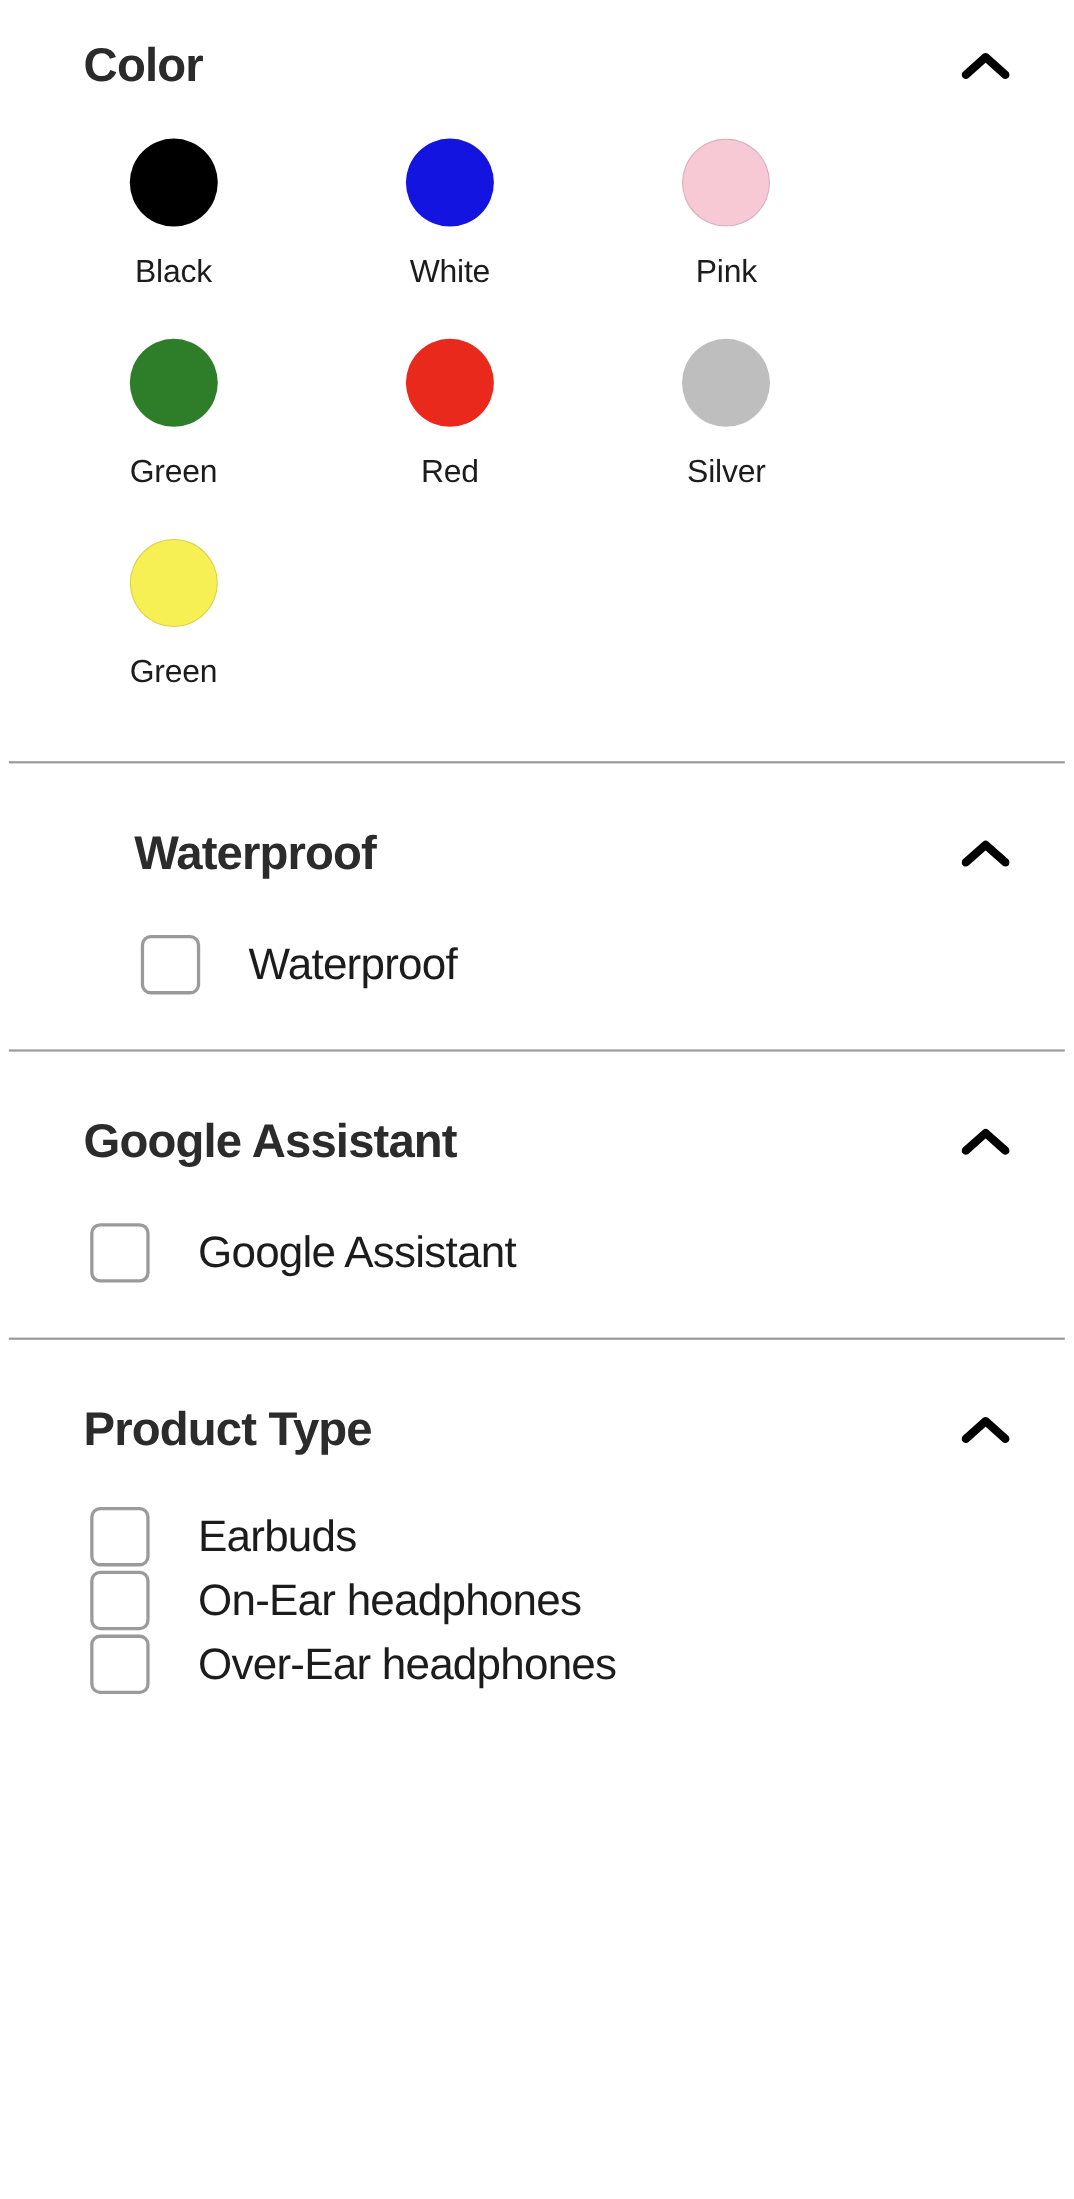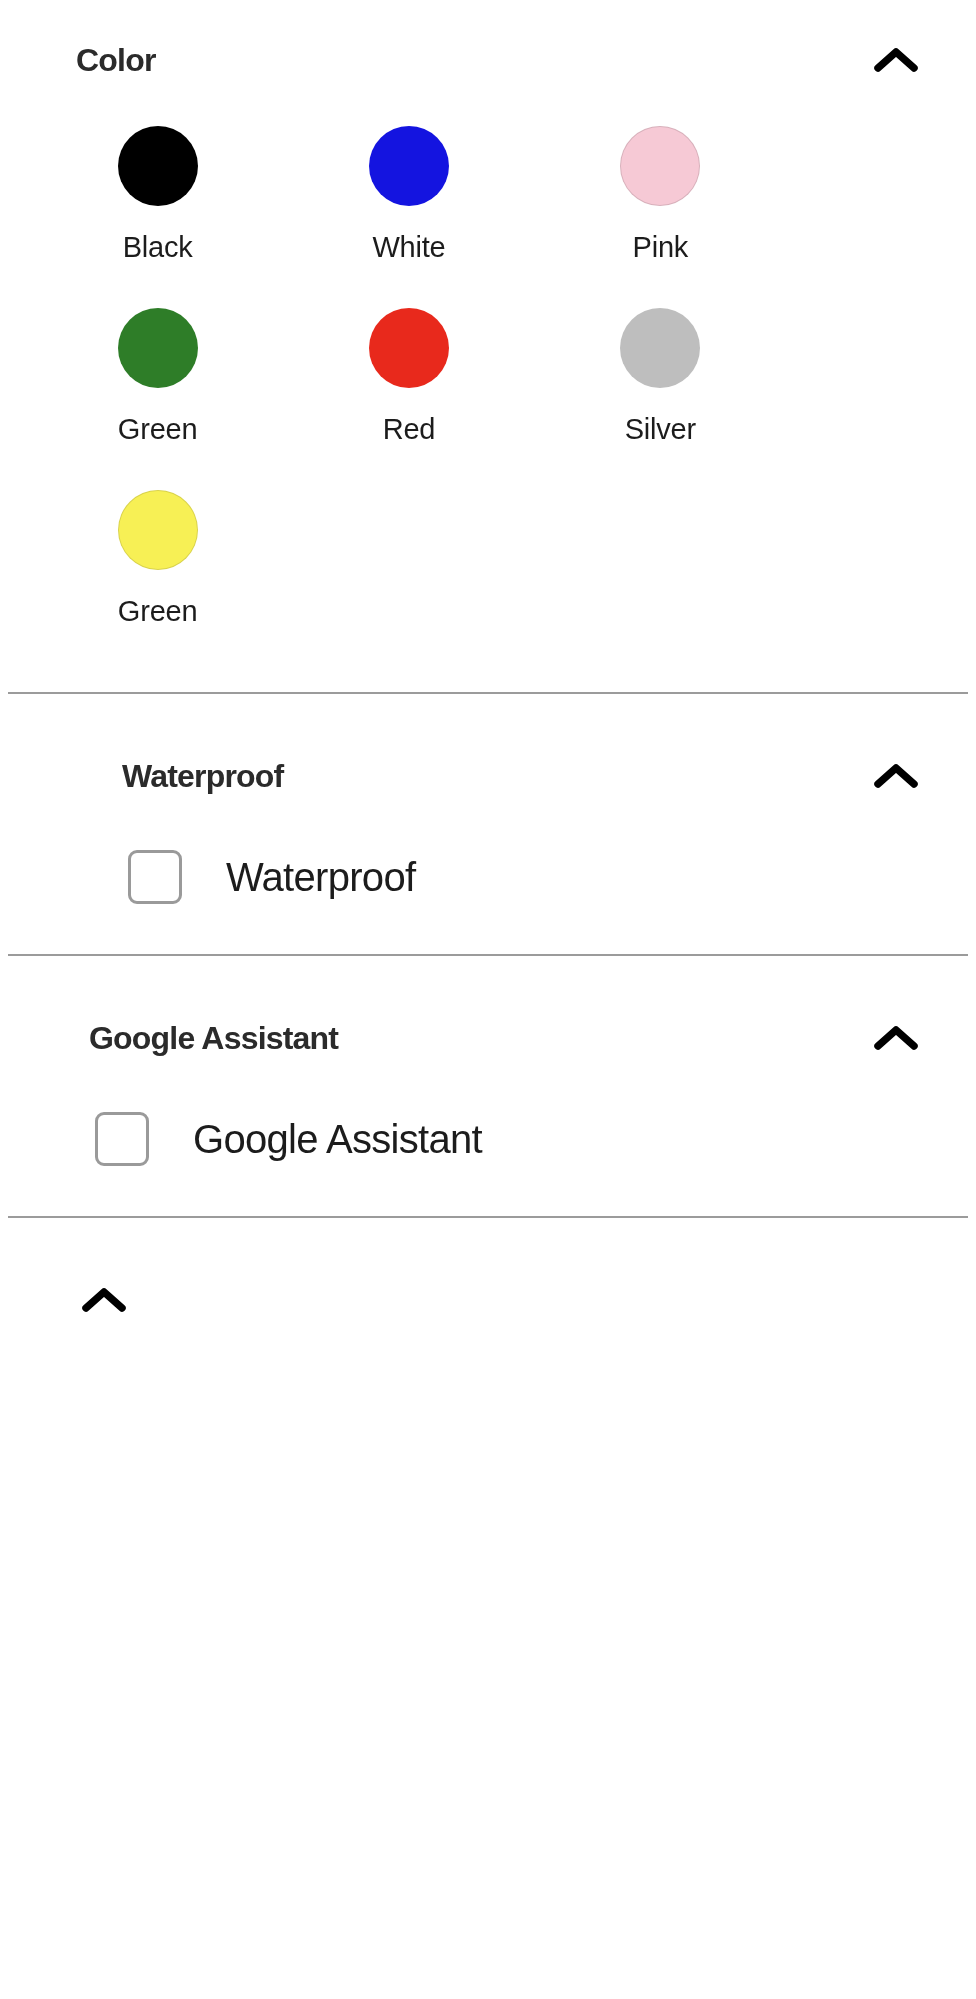--- a/index.html
+++ b/index.html
@@ -36,21 +36,21 @@
     align-items: center;
     justify-content: space-between;
     padding: 0 52px 0 76px;
     box-sizing: border-box;
     width: 100%;
   }
 
   .section-title {
     font-family: "Liberation Sans", sans-serif;
     font-weight: bold;
-    font-size: 32px;
+    font-size: 43px;
     letter-spacing: -0.8px;
     color: #2b2b2b;
     line-height: 1;
     margin: 0;
     white-space: nowrap;
   }
 
   .chevron-btn {
     width: 56px;
     height: 56px;
@@ -145,21 +145,21 @@
   #section-color { padding-top: 30px; }
   #section-color .section-header { height: 60px; }
   #section-color .color-grid { margin-top: 18px; }
   #section-color .sect-bottom-pad { height: 66px; }
 
   #section-waterproof { padding-top: 52px; padding-left: 46px; }
   #section-waterproof .section-header { height: 60px; }
   #section-waterproof .rows { margin-top: 42px; }
   #section-waterproof .sect-bottom-pad { height: 48px; }
 
-  #section-assistant { padding-top: 52px; padding-left: 13px; }
+  #section-assistant { padding-top: 52px; }
   #section-assistant .section-header { height: 60px; }
   #section-assistant .rows { margin-top: 42px; }
   #section-assistant .sect-bottom-pad { height: 48px; }
 
   #section-producttype { padding-top: 52px; }
   #section-producttype .section-header { height: 60px; }
   #section-producttype .rows { margin-top: 38px; }
   #section-producttype .check-row { height: 58px; }
 </style>
 </head>
@@ -256,22 +256,37 @@
       </div>
     </div>
 
     <div class="sect-bottom-pad"></div>
   </div>
 
   <div class="divider" style="background: rgb(155, 155, 155);"></div>
 
   <div class="section" id="section-producttype">
     <div class="section-header">
-      <button class="chevron-btn">
-        <svg width="44" height="28" viewBox="0 0 44 28" aria-hidden="true">
-          <path d="M4 22 L22 6 L40 22" fill="none" stroke="#000000" stroke-width="7.5" stroke-linecap="round" stroke-linejoin="round"></path>
-        </svg>
-      </button>
-    </div>
-
+      <h2 class="section-title" style="color: rgb(43, 43, 43);">Product Type</h2>
+      <button class="chevron-btn">
+        <svg width="44" height="28" viewBox="0 0 44 28" aria-hidden="true">
+          <path d="M4 22 L22 6 L40 22" fill="none" stroke="#000000" stroke-width="7.5" stroke-linecap="round" stroke-linejoin="round"></path>
+        </svg>
+      </button>
+    </div>
+
+    <div class="rows">
+      <div class="check-row">
+        <span class="checkbox" style="border-color: rgb(154, 154, 154);"></span>
+        <span class="check-label">Earbuds</span>
+      </div>
+      <div class="check-row">
+        <span class="checkbox" style="border-color: rgb(154, 154, 154);"></span>
+        <span class="check-label">On-Ear headphones</span>
+      </div>
+      <div class="check-row">
+        <span class="checkbox" style="border-color: rgb(154, 154, 154);"></span>
+        <span class="check-label">Over-Ear headphones</span>
+      </div>
+    </div>
   </div>
 
 </div>
 
 </body></html>

